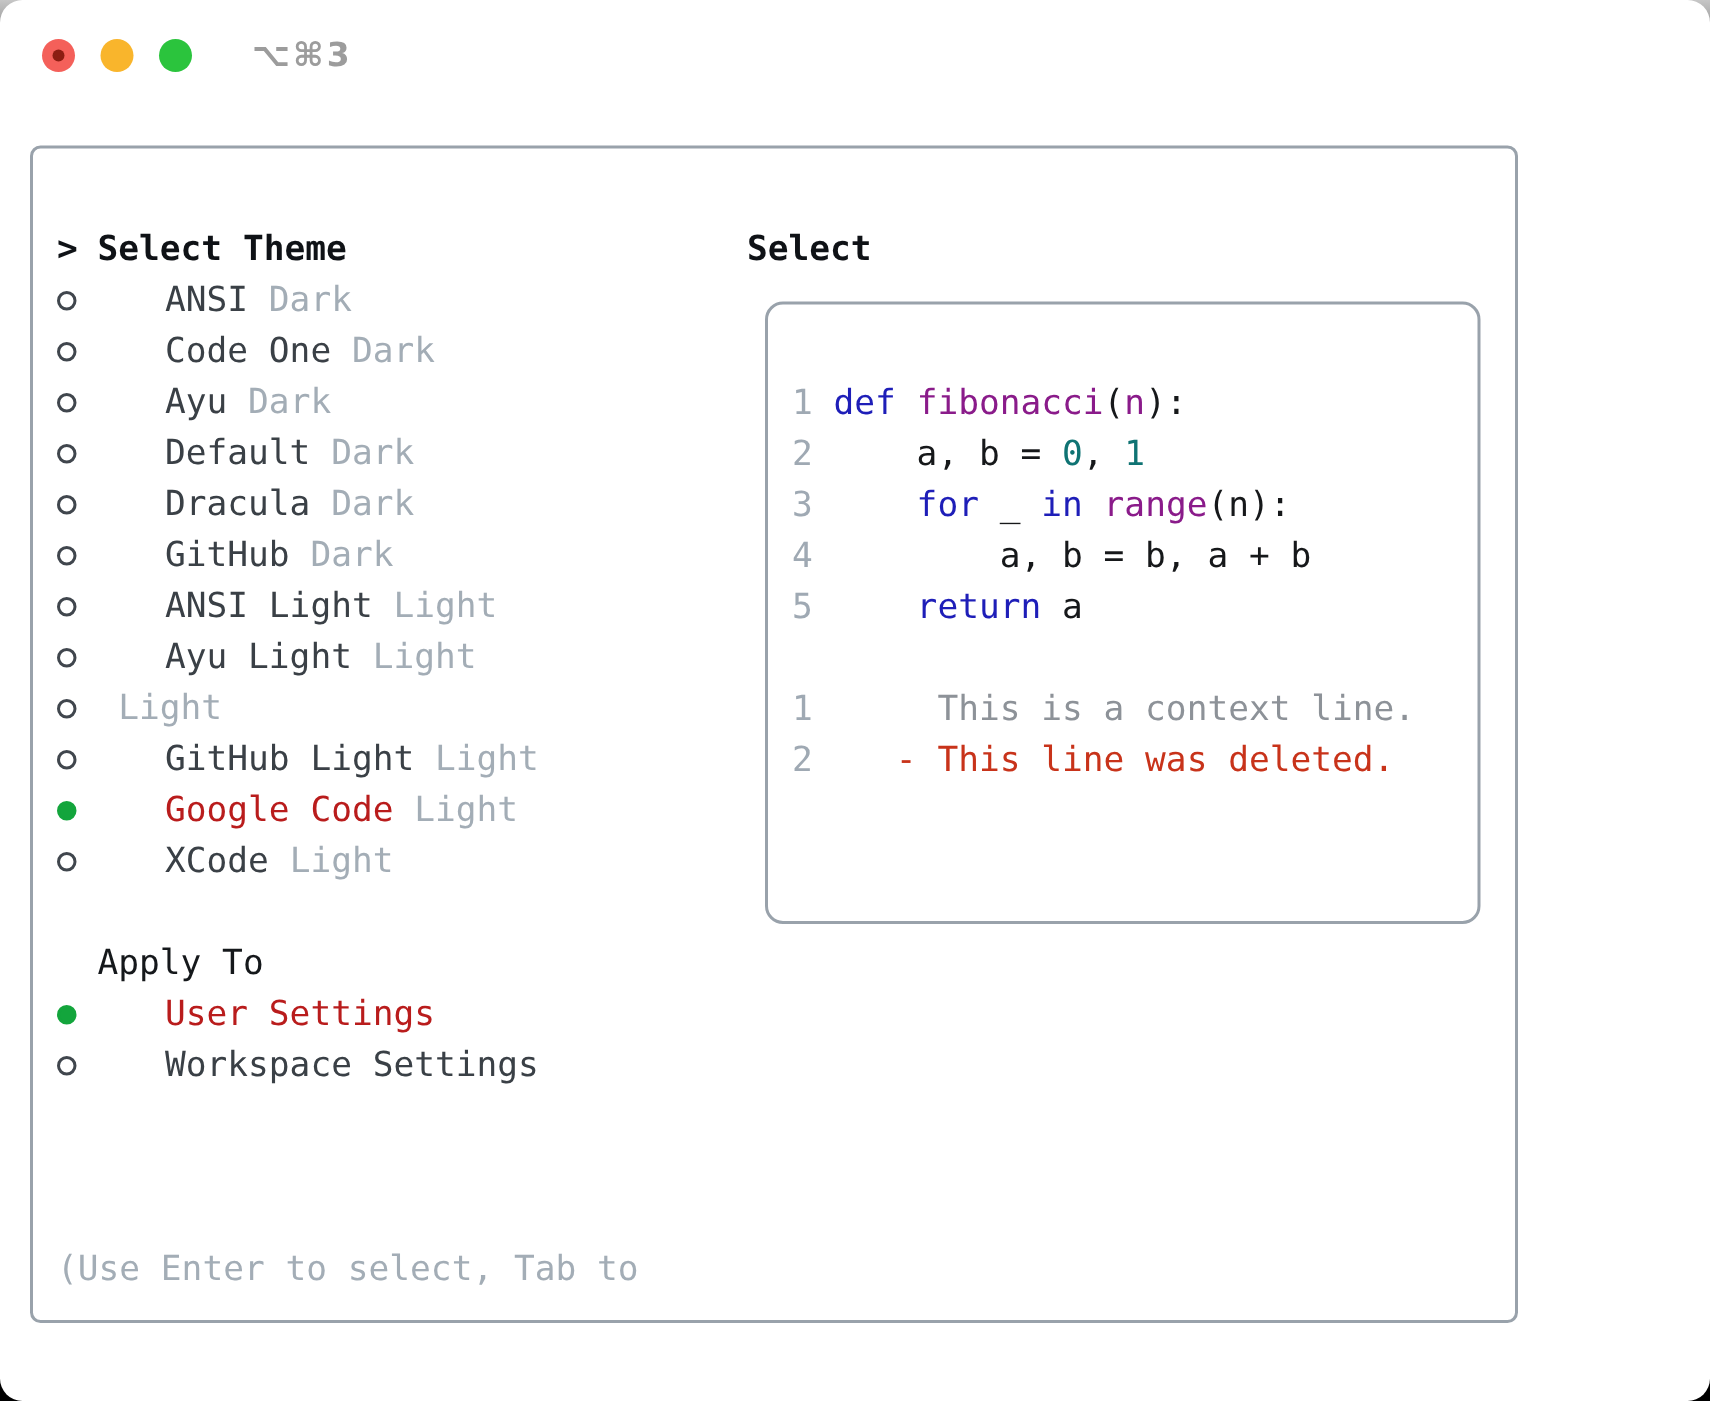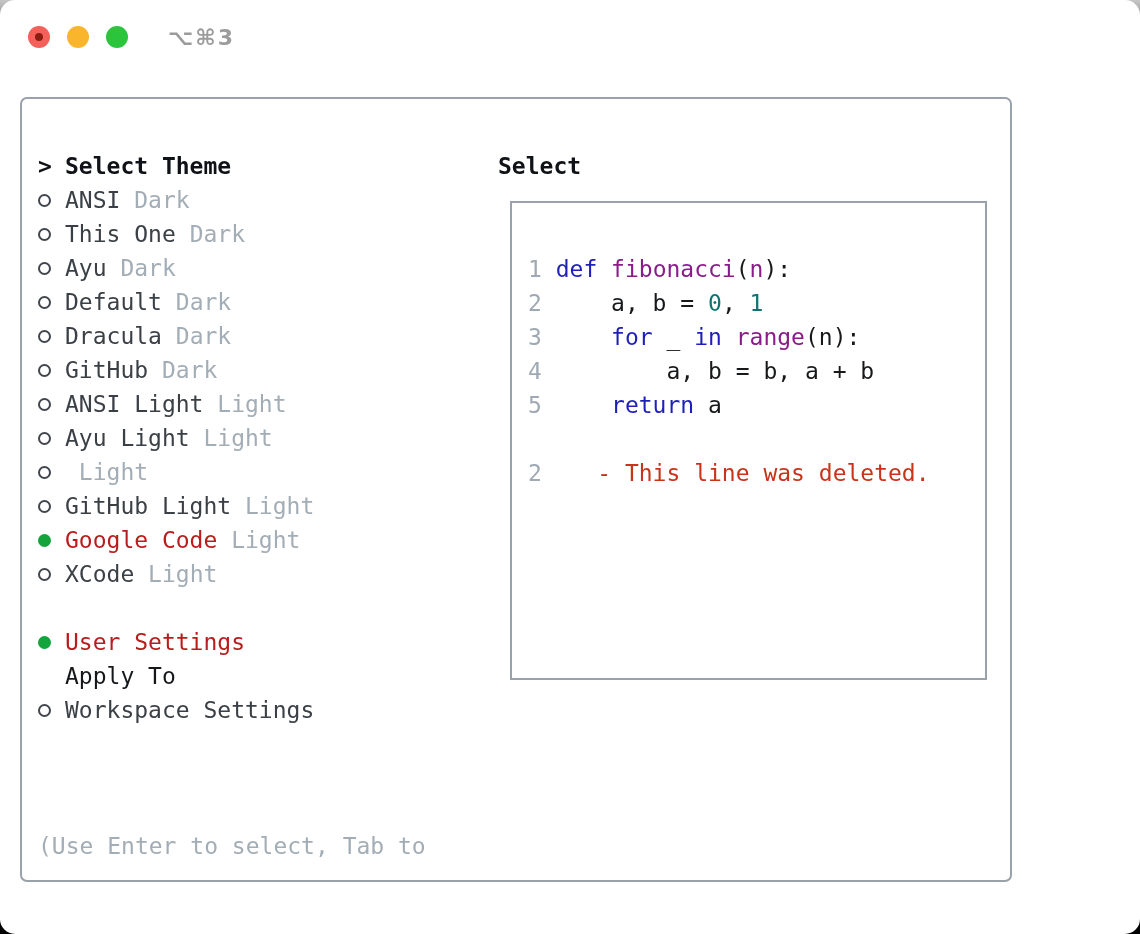--- a/index.html
+++ b/index.html
@@ -51,32 +51,32 @@
   .right-col { width: 514px; flex: none; }
   .row { display: flex; align-items: center; height: 34px; }
   .gut { width: 27px; flex: none; }
   .arrow { font-weight: bold; color: #0f1216; }
   .hdr   { font-weight: bold; color: #0f1216; white-space: pre; text-align: center; }
   .radio {
     display: block; width: 13px; height: 13px;
     border: 2px solid #40464d; border-radius: 50%;
   }
   .selected .radio { background: #13a53c; border-color: #13a53c; }
-  .name { color: #3a4046; white-space: pre; }
+  .name { color: #3a4046; white-space: pre; margin-left: 45px; }
   .selected .name { color: #b91c1c; }
   .tag { color: #a3adb6; margin-left: 1ch; white-space: pre; }
   .apply-section { margin-top: 34px; }
   .plain-hdr { color: #15181b; white-space: pre; }
   .help { margin-top: 34px; color: #a3adb6; white-space: pre; }
   .help div { height: 34px; }
   
   .code-box {
     margin: 18px 0 0 12px;
-    width: 477px; height: 479px;
-    border: 2px solid #99a2ab; border-radius: 0;
+    width: 477px; height: 415px;
+    border: 2px solid #99a2ab; border-radius: 12px;
     padding: 49px 0 0 16px;
     overflow: hidden;
   }
   .cl { height: 34px; white-space: pre; }
   .ln { display: inline-block; width: 2ch; color: #9fa9b3; }
   .kw  { color: #1e1eb8; }
   .ttl { color: #8a1b8a; }
   .lit { color: #0f7373; }
   .pln { color: #16181a; }
   .ctx { color: #8d9298; }
@@ -109,21 +109,21 @@
         <span class="gut">
             <span class="radio"></span>
           </span>
         <span class="name">ANSI</span>
         <span class="tag">Dark</span>
       </div>
       <div class="row">
         <span class="gut">
             <span class="radio"></span>
           </span>
-        <span class="name">This One</span>
+        <span class="name">Code One</span>
         <span class="tag">Dark</span>
       </div>
       <div class="row">
         <span class="gut">
             <span class="radio"></span>
           </span>
         <span class="name">Ayu</span>
         <span class="tag">Dark</span>
       </div>
       <div class="row">
@@ -183,31 +183,31 @@
       </div>
       <div class="row">
         <span class="gut">
             <span class="radio"></span>
           </span>
         <span class="name">XCode</span>
         <span class="tag">Light</span>
       </div>
 
       <div class="apply-section">
+        <div class="row">
+          <span class="gut"></span>
+          <span class="plain-hdr">Apply To</span>
+        </div>
         <div class="row selected">
           <span class="gut">
               <span class="radio"></span>
             </span>
           <span class="name">User Settings</span>
         </div>
         <div class="row">
-          <span class="gut"></span>
-          <span class="plain-hdr">Apply To</span>
-        </div>
-        <div class="row">
           <span class="gut">
               <span class="radio"></span>
             </span>
           <span class="name">Workspace Settings</span>
         </div>
       </div>
 
       <div class="help">
         <div>(Use Enter to select, Tab to</div>
         <div>change focus)</div>
@@ -221,18 +221,19 @@
 
       <div class="code-box">
         <div class="cl"><span class="ln">1</span><span class="kw">def</span><span class="pln"> </span><span class="ttl">fibonacci</span><span class="pln">(</span><span class="ttl">n</span><span class="pln">):</span></div>
         <div class="cl"><span class="ln">2</span><span class="pln">    a, b = </span><span class="lit">0</span><span class="pln">, </span><span class="lit">1</span></div>
         <div class="cl"><span class="ln">3</span><span class="pln">    </span><span class="kw">for</span><span class="pln"> _ </span><span class="kw">in</span><span class="pln"> </span><span class="ttl">range</span><span class="pln">(n):</span></div>
         <div class="cl"><span class="ln">4</span><span class="pln">        a, b = b, a + b</span></div>
         <div class="cl"><span class="ln">5</span><span class="pln">    </span><span class="kw">return</span><span class="pln"> a</span></div>
 
         <div class="cl"></div>
 
+        <div class="cl"><span class="ln">1</span><span class="ctx">     This is a context line.</span></div>
         <div class="cl"><span class="ln">2</span><span class="del">   - This line was deleted.</span></div>
       </div>
     </div>
 
   </div>
 </div>
 
 </body></html>

